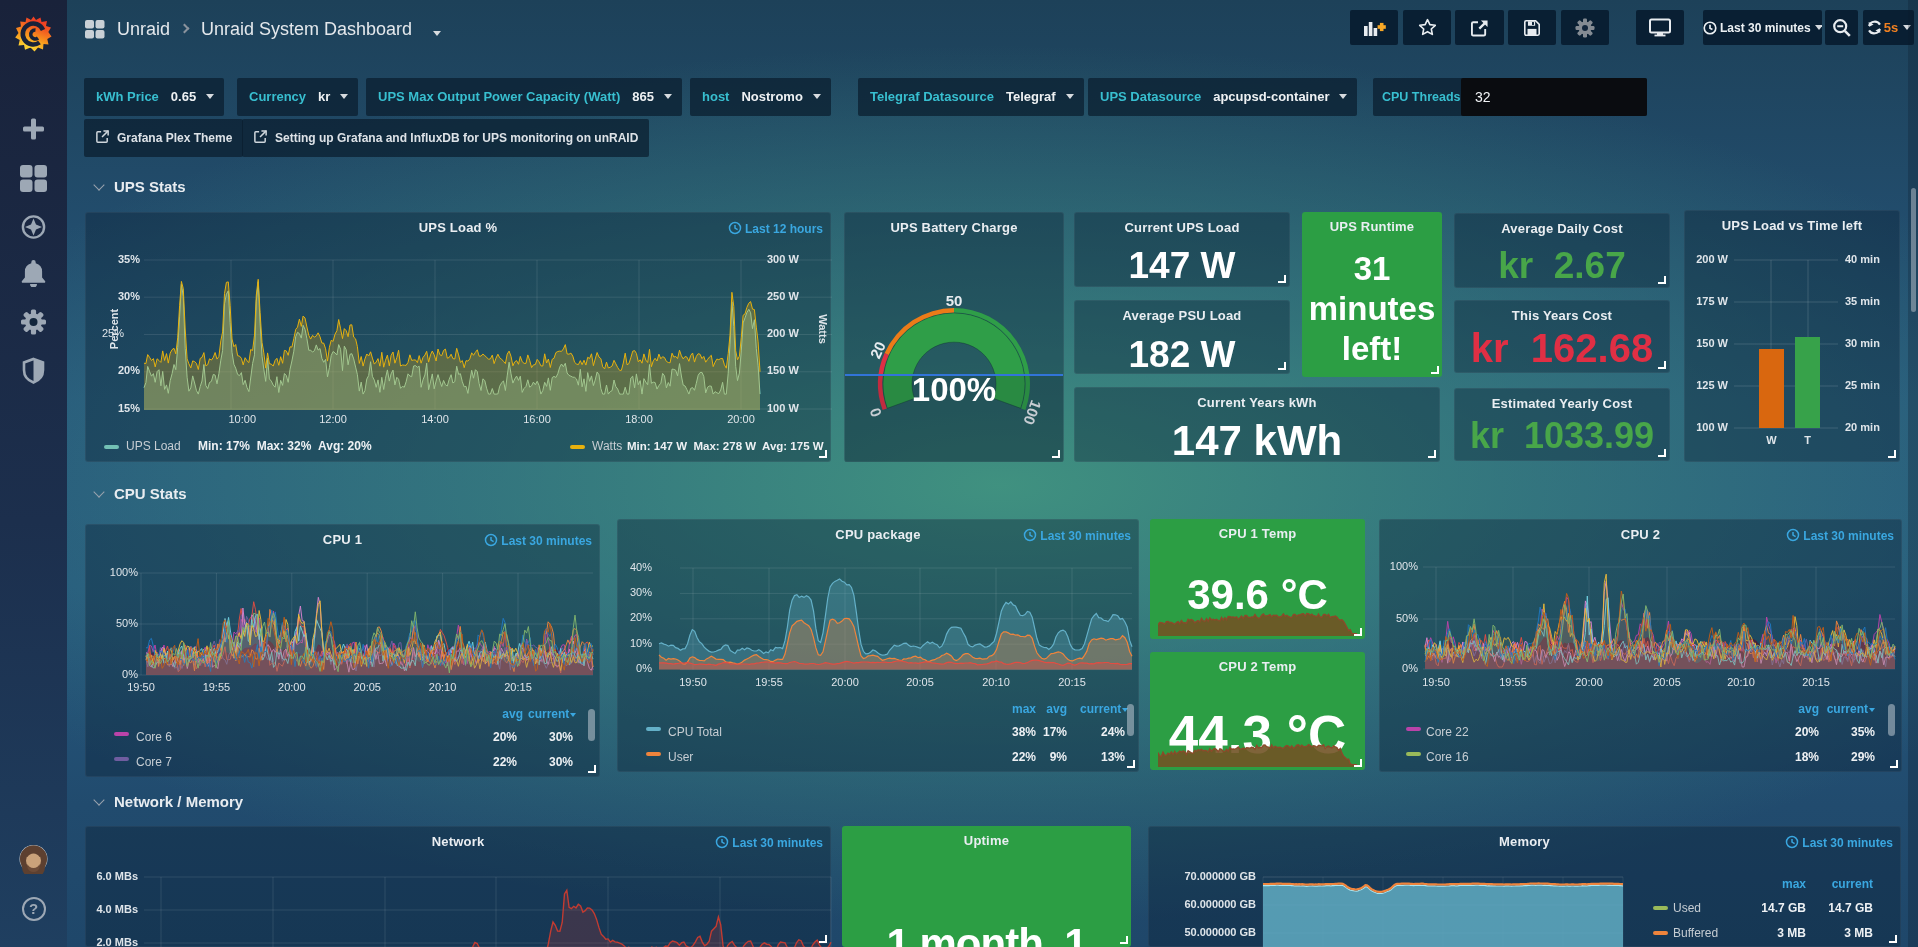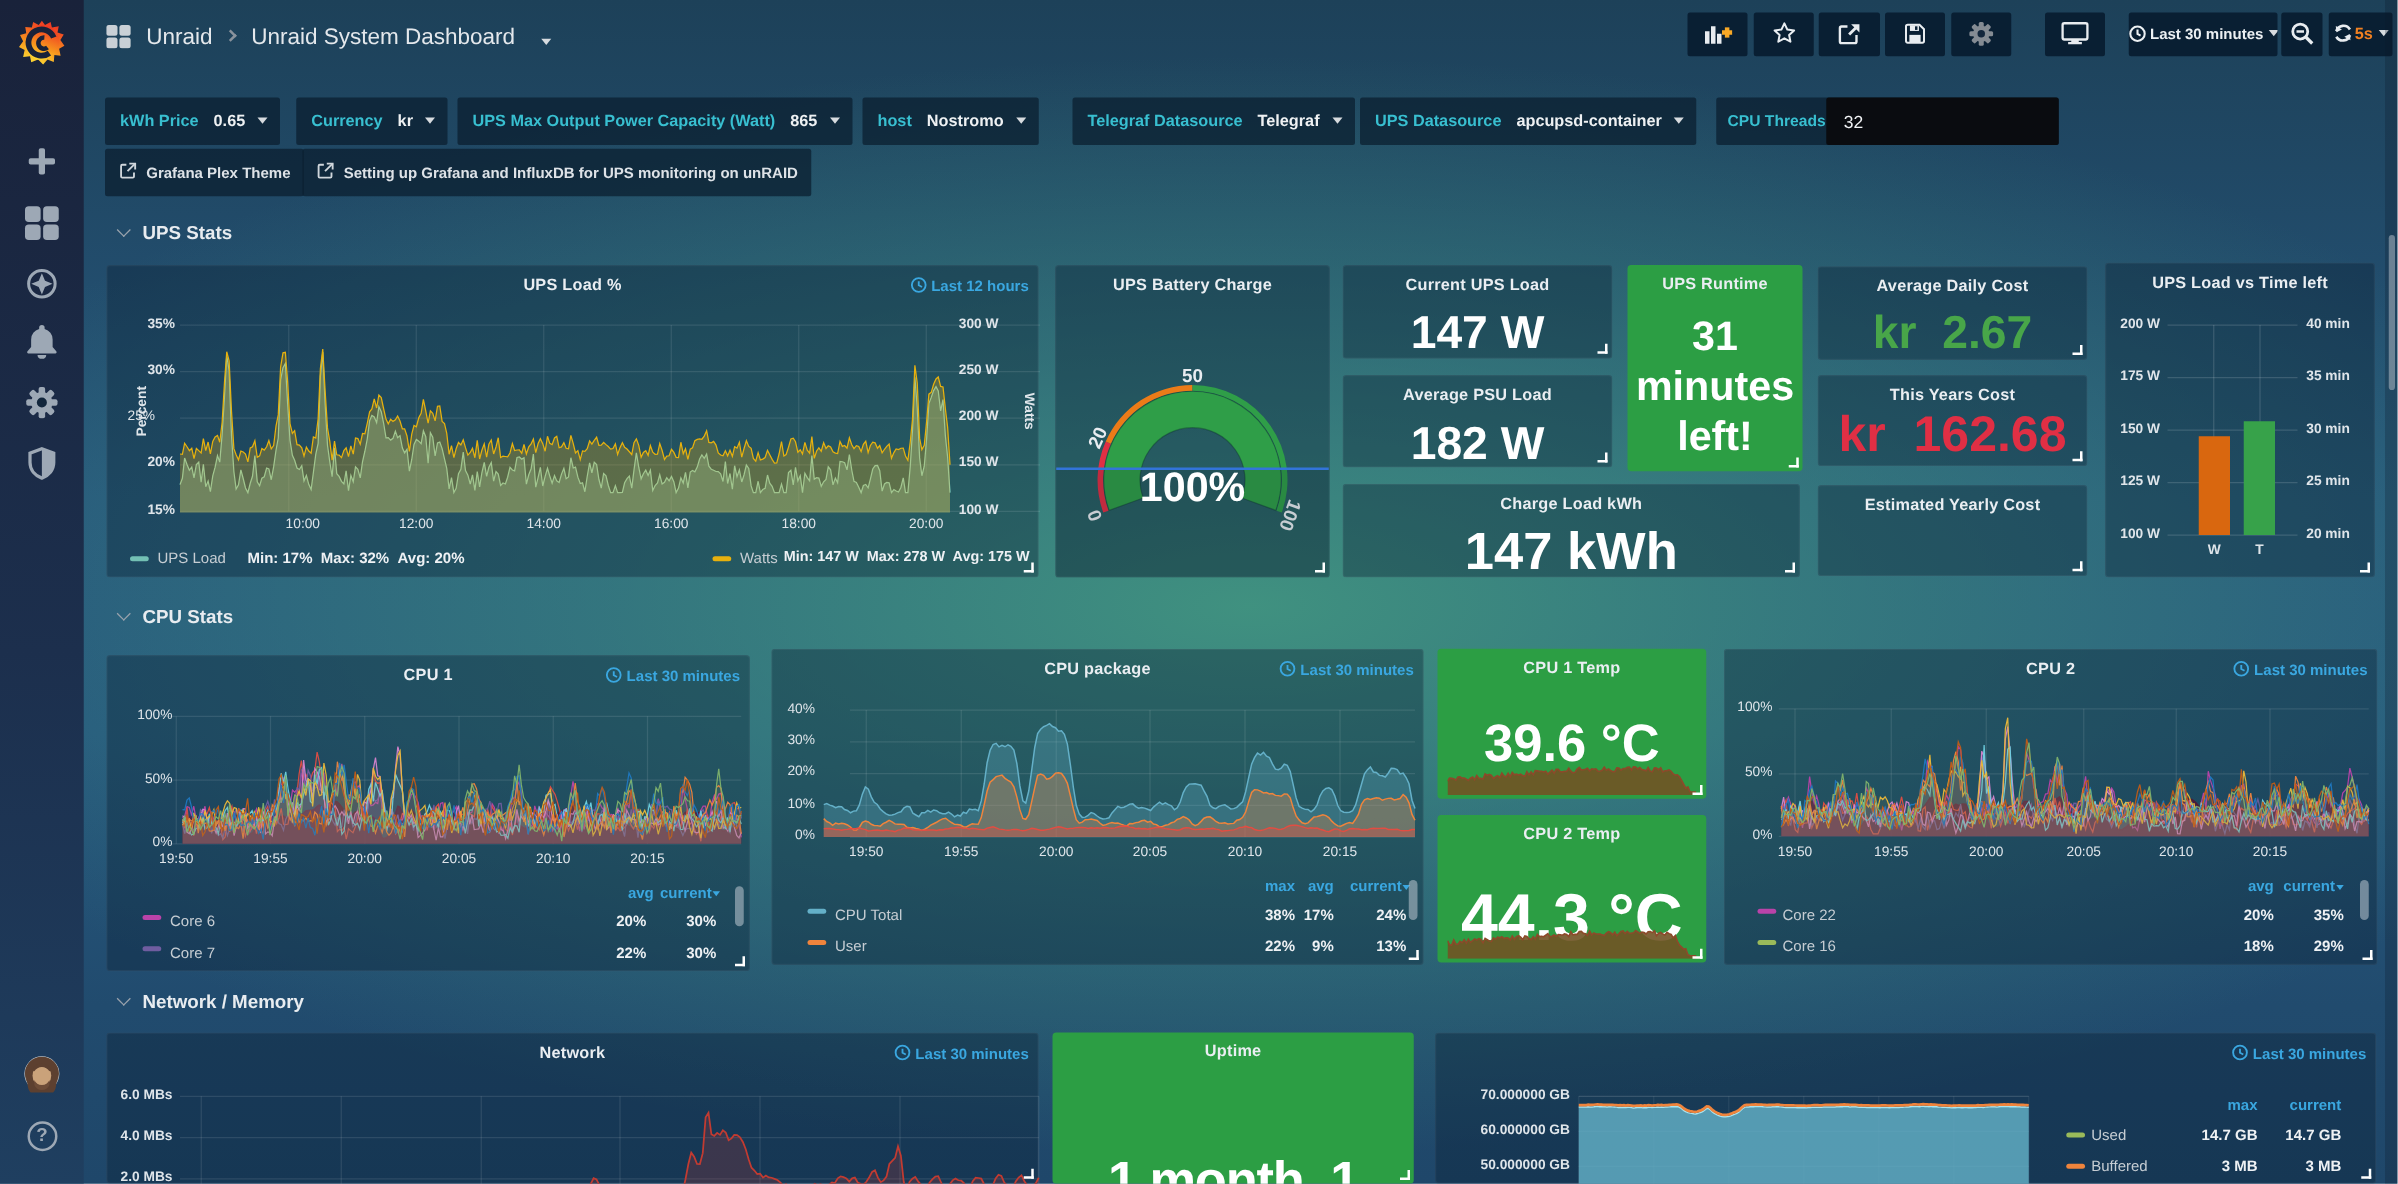--- a/index.html
+++ b/index.html
@@ -251,33 +251,34 @@
   </div>
 <div class="panel" style="left:1074px;top:212px;width:216px;height:75px">
     <div class="pt">Current UPS Load</div>
     <div class="big" style="top:32px;font-size:37px;color:#fff">147 W</div>
   </div>
 <div class="panel" style="left:1074px;top:300px;width:216px;height:74px">
     <div class="pt">Average PSU Load</div>
     <div class="big" style="top:33px;font-size:37px;color:#fff">182 W</div>
   </div>
 <div class="panel" style="left:1074px;top:387px;width:366px;height:75px">
-    <div class="pt">Charge Load kWh</div>
+    <div class="pt">Current Years kWh</div>
     <div class="big" style="top:29px;font-size:42px;color:#fff">147 kWh</div>
   </div>
 <div class="panel" style="left:1454px;top:213px;width:216px;height:75px">
     <div class="pt">Average Daily Cost</div>
     <div class="big" style="top:31px;font-size:37px;color:#48a649">kr&nbsp;&nbsp;2.67</div>
   </div>
 <div class="panel" style="left:1454px;top:300px;width:216px;height:73px">
     <div class="pt">This Years Cost</div>
     <div class="big" style="top:25px;font-size:40px;color:#e02f44">kr&nbsp;&nbsp;162.68</div>
   </div>
 <div class="panel" style="left:1454px;top:388px;width:216px;height:73px">
     <div class="pt">Estimated Yearly Cost</div>
+    <div class="big" style="top:26px;font-size:36px;color:#48a649">kr&nbsp;&nbsp;1033.99</div>
   </div>
 <div class="panel green" style="left:1302px;top:212px;width:140px;height:165px">
     <div class="pt">UPS Runtime</div>
     <div class="big" style="top:37px;font-size:33px;line-height:40px">31 minutes left!</div>
   </div>
 <div class="panel" style="left:1684px;top:210px;width:216px;height:252px">
     <div class="pt">UPS Load vs Time left</div>
     <svg class="cv" width="216" height="252" viewBox="0 0 216 252">
       <line x1="49" y1="49" x2="153" y2="49" stroke="rgba(255,255,255,0.14)"></line>
       <line x1="49" y1="91" x2="153" y2="91" stroke="rgba(255,255,255,0.14)"></line>
@@ -511,20 +512,21 @@
     </svg>
     <div class="ax" style="left:0;width:52px;text-align:right;top:43px;font-weight:bold">6.0 MBs</div>
     <div class="ax" style="left:0;width:52px;text-align:right;top:76px;font-weight:bold">4.0 MBs</div>
     <div class="ax" style="left:0;width:52px;text-align:right;top:109px;font-weight:bold">2.0 MBs</div>
   </div>
 <div class="panel green" style="left:842px;top:826px;width:289px;height:121px">
     <div class="pt">Uptime</div>
     <div class="big" style="top:94px;font-size:42px;letter-spacing:-1px">1 month, 1</div>
   </div>
 <div class="panel" style="left:1148px;top:826px;width:753px;height:121px">
+    <div class="pt">Memory</div>
     <div class="tm"><svg width="14" height="14" viewBox="0 0 16 16" style="vertical-align:-2px;margin-right:3px">
         <circle cx="8" cy="8" r="6.3" fill="none" stroke="#3aa7e0" stroke-width="1.7"></circle>
         <path d="M8 4.6V8.2l3 1.6" fill="none" stroke="#3aa7e0" stroke-width="1.7"></path>
       </svg>Last 30 minutes</div>
     <svg class="cv" width="753" height="121" viewBox="0 0 753 121">
       <line x1="114" y1="50" x2="474" y2="50" stroke="rgba(255,255,255,0.14)"></line>
       <line x1="114" y1="78" x2="474" y2="78" stroke="rgba(255,255,255,0.14)"></line>
       <line x1="114" y1="106" x2="474" y2="106" stroke="rgba(255,255,255,0.14)"></line>
       <line x1="114" y1="50" x2="114" y2="121" stroke="rgba(255,255,255,0.07)"></line>
       <line x1="174" y1="50" x2="174" y2="121" stroke="rgba(255,255,255,0.07)"></line>

